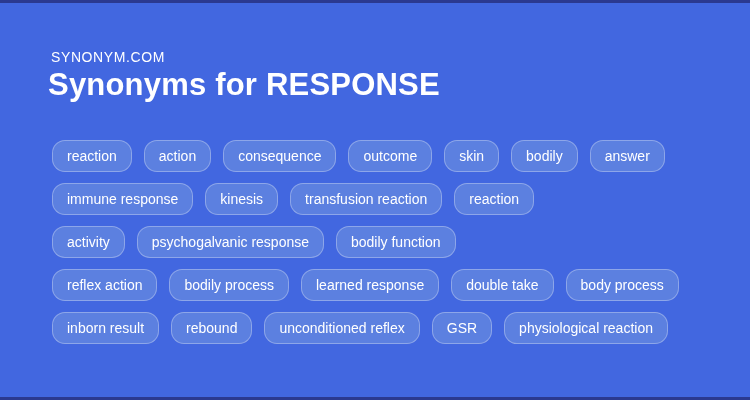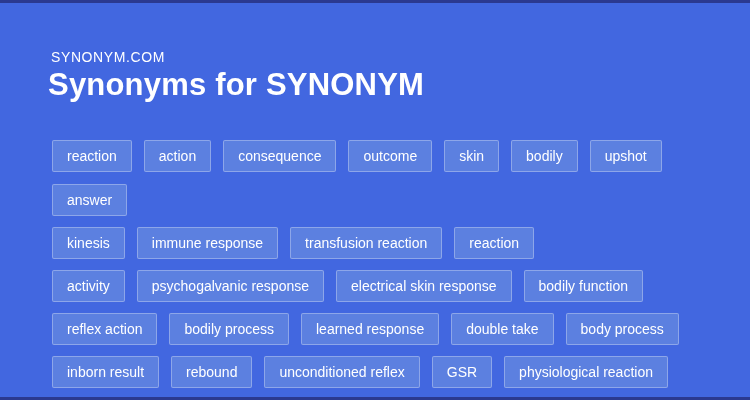--- a/index.html
+++ b/index.html
@@ -54,60 +54,58 @@
     display: flex;
     flex-wrap: wrap;
     gap: 12px;
     margin-bottom: 11px;
   }
   .tag {
     display: inline-block;
     box-sizing: border-box;
     background: #5C80E0;
     border: 1px solid rgba(255,255,255,0.30);
-    border-radius: 2px;
+    border-radius: 13px;
     color: #FFFFFF;
     font-family: "Liberation Sans", sans-serif;
     font-size: 14px;
     line-height: 16px;
     padding: 7px 14px;
     cursor: pointer;
     white-space: nowrap;
   }
 </style>
 </head>
 <body>
 
 <div class="edge-bar top"></div>
 
 <div class="brand">SYNONYM.COM</div>
 
-<h1 class="title">Synonyms for SYNONYM</h1>
+<h1 class="title">Synonyms for RESPONSE</h1>
 
 <div class="tag-area">
     <div class="tag-row">
       <button class="tag">reaction</button>
       <button class="tag">action</button>
       <button class="tag">consequence</button>
       <button class="tag">outcome</button>
       <button class="tag">skin</button>
       <button class="tag">bodily</button>
-      <button class="tag">upshot</button>
       <button class="tag">answer</button>
     </div>
     <div class="tag-row">
+      <button class="tag">immune response</button>
       <button class="tag">kinesis</button>
-      <button class="tag">immune response</button>
       <button class="tag">transfusion reaction</button>
       <button class="tag">reaction</button>
     </div>
     <div class="tag-row">
       <button class="tag">activity</button>
       <button class="tag">psychogalvanic response</button>
-      <button class="tag">electrical skin response</button>
       <button class="tag">bodily function</button>
     </div>
     <div class="tag-row">
       <button class="tag">reflex action</button>
       <button class="tag">bodily process</button>
       <button class="tag">learned response</button>
       <button class="tag">double take</button>
       <button class="tag">body process</button>
     </div>
     <div class="tag-row">

